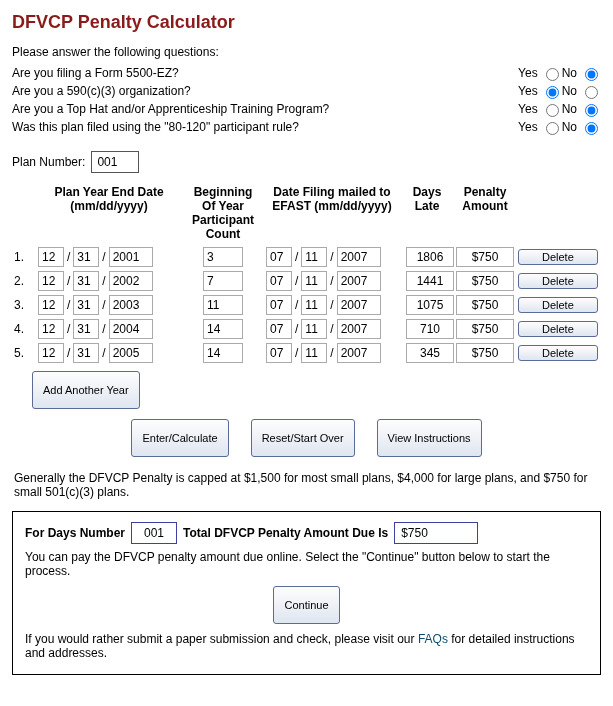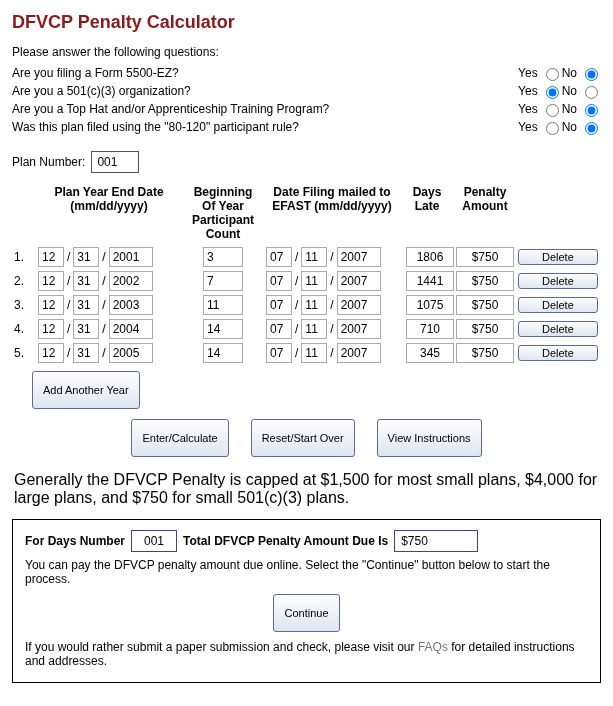--- a/index.html
+++ b/index.html
@@ -119,21 +119,21 @@
   }
   .btn.small { padding: 1px 23px; font-size:11px;}
   .btn-row {
     display: flex;
     gap: 22px;
     justify-content: center;
     margin: 10px 0 14px 0;
   }
   .note {
     margin: 14px 2px 12px 2px;
-    font-size: 16px;
+    font-size: 12px;
   }
   .result-box {
     border: 1px solid #000;
     padding: 10px 12px 14px 12px;
     margin-top: 6px;
   }
   .result-line1 {
     display: flex;
     align-items: center;
     gap: 6px;
@@ -144,40 +144,40 @@
   .result-line1 input {
     border: 1.5px solid #4040a0;
     font-weight: normal;
     height: 22px;
     font-size: 12px;
     padding: 1px 6px;
   }
   .result-line1 .plan-in { width: 46px; text-align:center; }
   .result-line1 .total-in { width: 84px; }
   .continue-row { text-align:center; margin:8px 0; }
-  a.link { color:#737373; cursor:pointer; }
+  a.link { color:#0c4a6e; cursor:pointer; }
   .add-row { margin: 8px 0 8px 20px;}
 </style>
 </head>
 <body>
 
 <h1 class="title">DFVCP Penalty Calculator</h1>
 
 <div class="intro">Please answer the following questions:</div>
 
 <div id="questions">
     <div class="question-row">
       <span class="q-text">Are you filing a Form 5500-EZ?</span>
       <span class="yn">
         <label>Yes <input type="radio" name="q0" style=""></label>
         <label>No <input type="radio" name="q0" checked="" style=""></label>
       </span>
     </div>
     <div class="question-row">
-      <span class="q-text">Are you a 501(c)(3) organization?</span>
+      <span class="q-text">Are you a 590(c)(3) organization?</span>
       <span class="yn">
         <label>Yes <input type="radio" name="q1" checked="" style=""></label>
         <label>No <input type="radio" name="q1" style=""></label>
       </span>
     </div>
     <div class="question-row">
       <span class="q-text">Are you a Top Hat and/or Apprenticeship Training Program?</span>
       <span class="yn">
         <label>Yes <input type="radio" name="q2" style=""></label>
         <label>No <input type="radio" name="q2" checked="" style=""></label>

